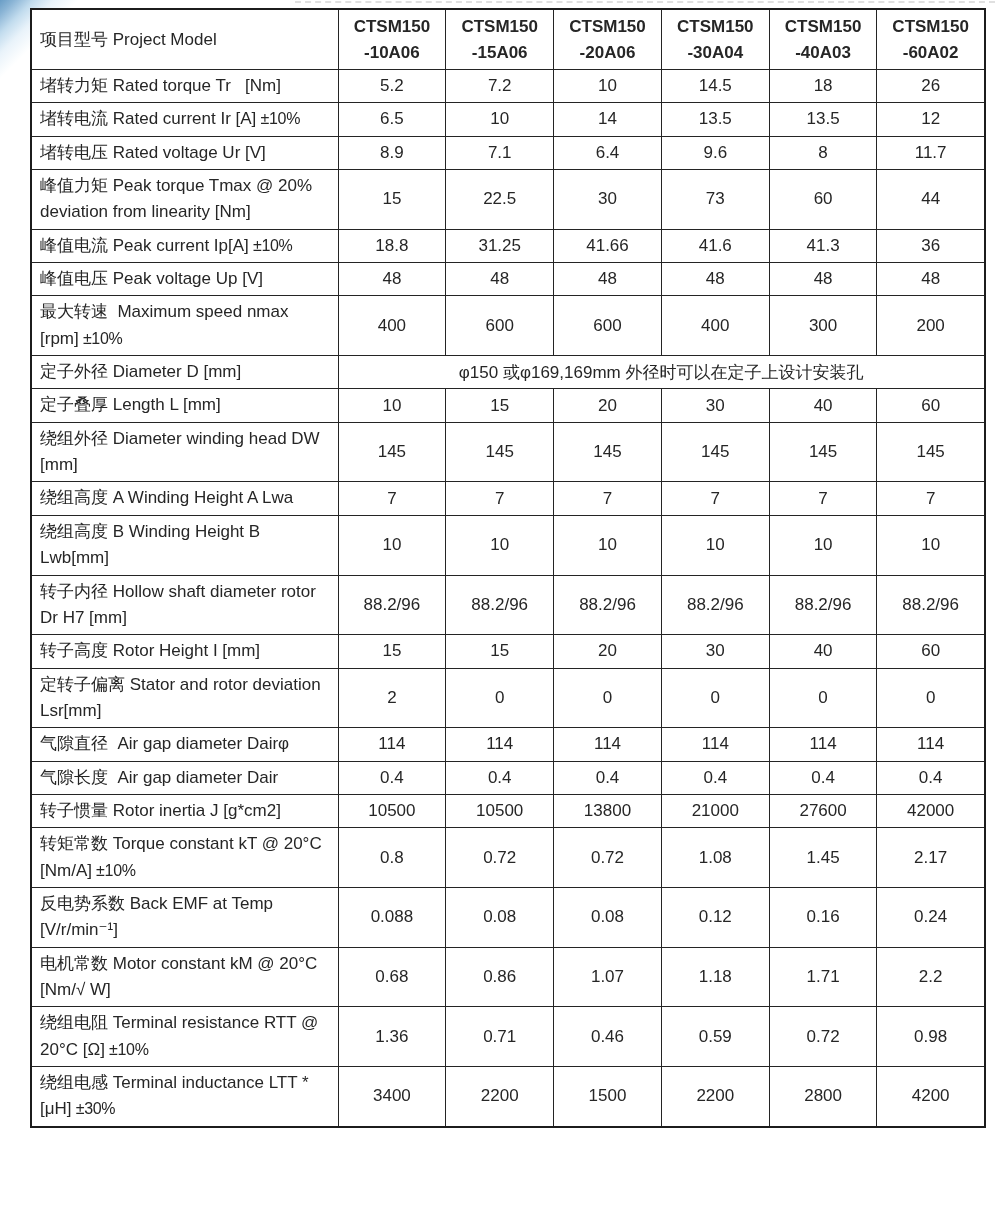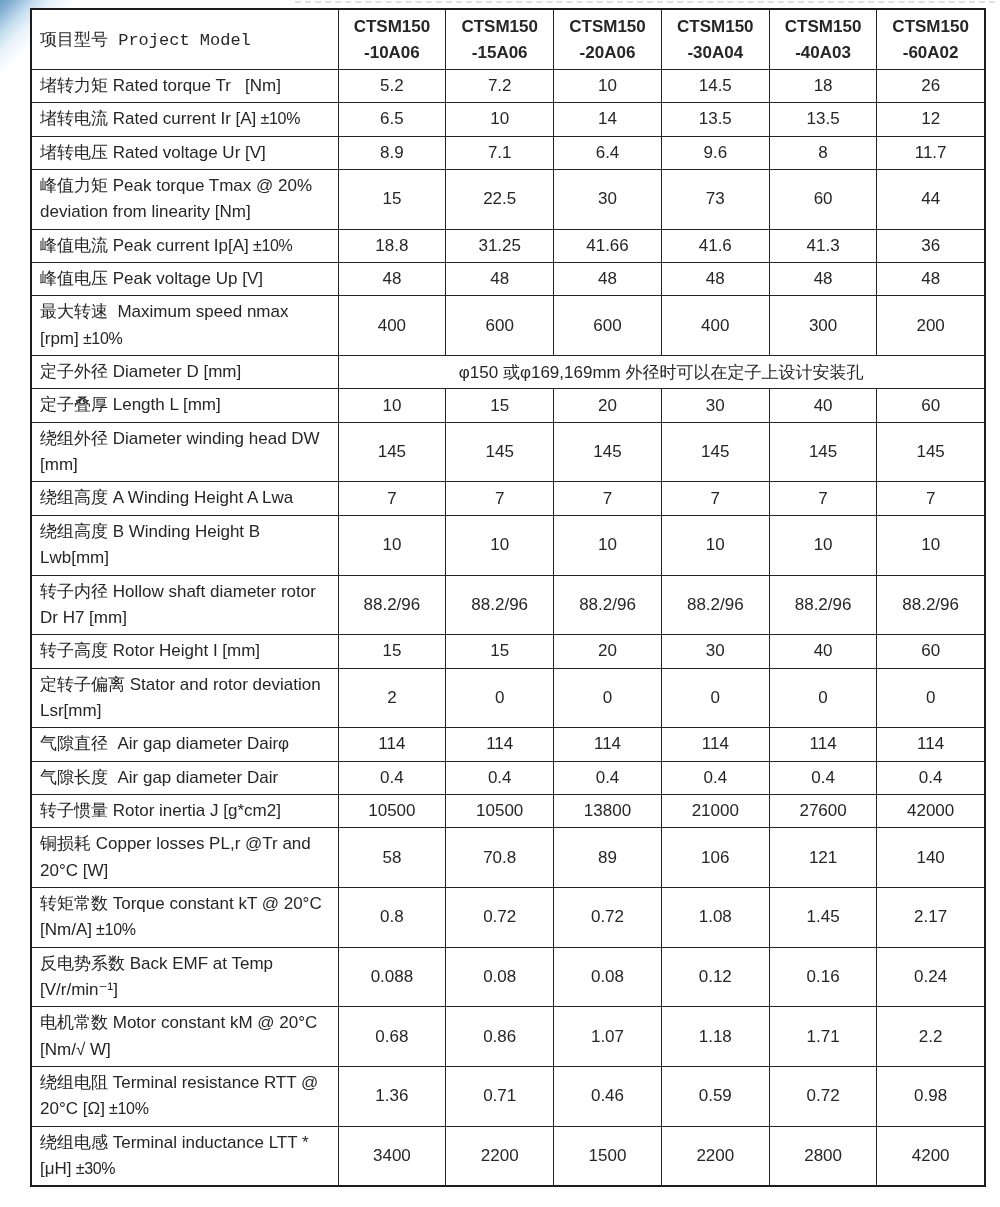--- a/index.html
+++ b/index.html
@@ -19,21 +19,21 @@
   table.spec{
     position:absolute;left:30px;top:8px;width:954px;
     border-collapse:collapse;table-layout:fixed;background:#ffffff;
     border:2.5px solid #1c1c1c;
   }
   .spec td,.spec th{
     border:1.6px solid #242424;
     font-size:17px;font-weight:400;vertical-align:middle;
     padding:2px 5px;
   }
-  .spec th.label-h{text-align:left;padding-left:8px;font-weight:400;font-family:Liberation Mono, monospace;}
+  .spec th.label-h{text-align:left;padding-left:8px;font-weight:400;}
   .spec th.model{
     text-align:center;white-space:pre-line;line-height:1.5;padding:4px 2px;
     font-weight:700;
   }
   .spec td.label{
     text-align:left;line-height:1.55;padding:3px 4px 3px 8px;
     white-space:pre-wrap;
   }
   .spec td.value{text-align:center;height:27px;line-height:1.3;}
   .spec td.span-cell{text-align:center;height:27px;}
@@ -222,29 +222,20 @@
       <tr>
         <td class="label"><span class="cell-label">转子惯量 Rotor inertia J [g*cm2]</span></td>
         <td class="value">10500</td>
         <td class="value">10500</td>
         <td class="value">13800</td>
         <td class="value">21000</td>
         <td class="value">27600</td>
         <td class="value">42000</td>
       </tr>
       <tr>
-        <td class="label"><span class="cell-label">铜损耗 Copper losses PL,r @Tr and 20°C [W]</span></td>
-        <td class="value">58</td>
-        <td class="value">70.8</td>
-        <td class="value">89</td>
-        <td class="value">106</td>
-        <td class="value">121</td>
-        <td class="value">140</td>
-      </tr>
-      <tr>
         <td class="label"><span class="cell-label">转矩常数 Torque constant kT @ 20°C [Nm/A]</span><span class="small"> ±10%</span></td>
         <td class="value">0.8</td>
         <td class="value">0.72</td>
         <td class="value">0.72</td>
         <td class="value">1.08</td>
         <td class="value">1.45</td>
         <td class="value">2.17</td>
       </tr>
       <tr>
         <td class="label"><span class="cell-label">反电势系数 Back EMF at Temp [V/r/min⁻¹]</span></td>

